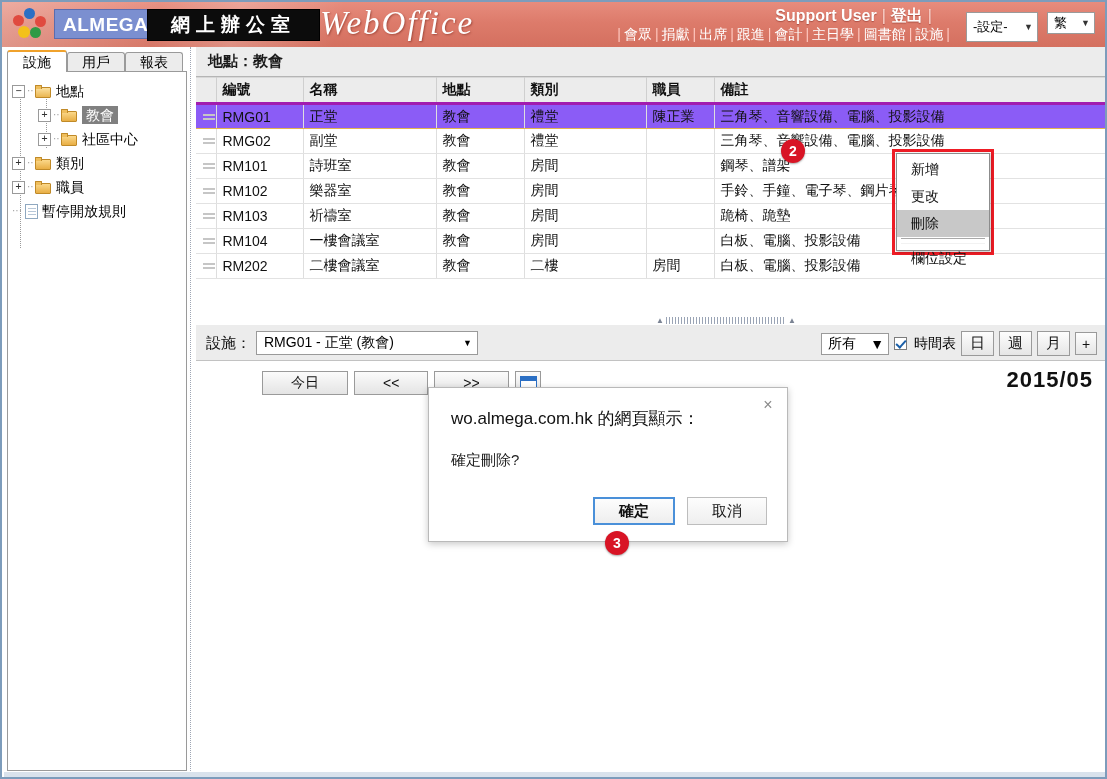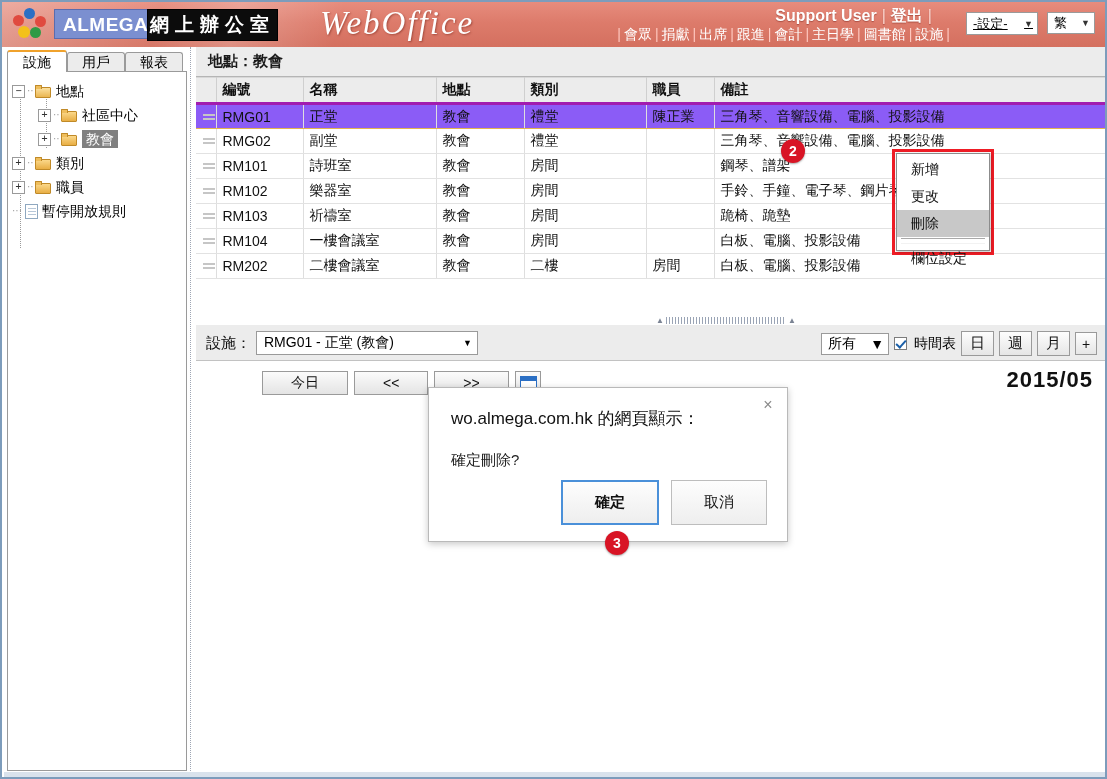--- a/index.html
+++ b/index.html
@@ -22,37 +22,37 @@
   .logo-mark i{position:absolute;display:block;border-radius:50%;}
   .logo-mark i.b1{left:12px;top:0;width:11px;height:11px;background:#2b6fc4;}
   .logo-mark i.b2{left:1px;top:7px;width:11px;height:11px;background:#e04a3f;}
   .logo-mark i.b3{left:23px;top:8px;width:11px;height:11px;background:#e04a3f;}
   .logo-mark i.b4{left:6px;top:18px;width:12px;height:12px;background:#f3c11b;}
   .logo-mark i.b5{left:18px;top:19px;width:11px;height:11px;background:#2f9a45;}
   .brand-almega{position:absolute;left:52px;top:7px;height:30px;line-height:30px;
     padding:0 8px;background:#7b8fd0;color:#fff;font-weight:bold;font-size:19px;
     letter-spacing:.5px;border:1px solid #5a6cae;box-sizing:border-box;}
   .brand-cn{position:absolute;left:145px;top:7px;height:32px;line-height:30px;
-    padding:0 2px;background:#0c0c0c;color:#fff;font-weight:bold;font-size:19px;
+    padding:0 23px;background:#0c0c0c;color:#fff;font-weight:bold;font-size:19px;
     letter-spacing:6px;box-sizing:border-box;border:1px solid #000;}
   .brand-wo{position:absolute;left:318px;top:3px;font-family:Liberation Serif, serif;
     font-style:italic;font-size:33px;color:#fff;letter-spacing:2px;
     text-shadow:1px 1px 2px rgba(120,40,30,.55);}
   .hdr-user{position:absolute;right:168px;top:4px;color:#fff;font-weight:bold;font-size:16px;
     text-shadow:0 1px 1px rgba(140,50,40,.6);white-space:nowrap;}
   .hdr-user .sep{font-weight:normal;color:#ffd9d2;margin:0 5px;}
   .hdr-user a{color:#fff;text-decoration:none;}
   .hdr-nav{position:absolute;right:152px;top:24px;color:#ffe3dd;font-size:14px;white-space:nowrap;}
   .hdr-nav span.sep{color:#ffc8bf;margin:0 3px;}
   .hdr-nav a{color:#fff;text-decoration:none;}
   .sel-box{position:absolute;box-sizing:border-box;background:#fff;border:1px solid #9a9a9a;
     display:flex;align-items:center;justify-content:space-between;padding:0 4px 0 6px;
     font-size:13px;color:#000;}
   .sel-box .arw{font-size:9px;color:#333;margin-left:6px;}
-  #settings-select{right:67px;top:10px;width:72px;height:23px;text-decoration:underline;}
+  #settings-select{right:67px;top:10px;width:72px;height:30px;}
   #lang-select{right:10px;top:10px;width:48px;height:22px;}
 
   
   .left-pane{position:absolute;left:2px;top:45px;width:186px;height:730px;background:#fff;}
   .tabs{position:absolute;left:3px;top:3px;width:180px;height:22px;}
   .tab{position:absolute;top:2px;height:20px;line-height:19px;box-sizing:border-box;
     text-align:center;font-size:14px;background:#ececec;border:1px solid #9a9a9a;
     border-bottom:none;border-radius:3px 3px 0 0;color:#000;}
   .tab.active{top:0;height:22px;line-height:21px;background:#fff;border-top:2px solid #f0a22c;
     font-weight:normal;z-index:3;}
@@ -171,21 +171,21 @@
     letter-spacing:1px;}
 
   
   .modal{position:absolute;left:232px;top:26px;width:360px;height:155px;background:#fff;
     border:1px solid #b9b9b9;box-shadow:0 2px 7px rgba(0,0,0,.22);box-sizing:border-box;z-index:50;}
   .modal-title{position:absolute;left:22px;top:19px;font-size:17px;color:#111;white-space:nowrap;}
   .modal-close{position:absolute;right:10px;top:8px;width:18px;height:18px;line-height:17px;
     text-align:center;color:#8b8b8b;font-size:16px;}
   .modal-msg{position:absolute;left:22px;top:63px;font-size:15px;color:#222;}
   .modal-btns{position:absolute;right:20px;bottom:16px;display:flex;gap:12px;}
-  .mbtn{min-width:62px;height:45px;padding:0 32px;background:linear-gradient(180deg,#fdfdfd,#eeeeee);
+  .mbtn{min-width:62px;height:28px;padding:0 24px;background:linear-gradient(180deg,#fdfdfd,#eeeeee);
     border:1px solid #bdbdbd;box-sizing:border-box;font-size:15px;display:flex;align-items:center;
     justify-content:center;color:#111;text-align:center;}
   .mbtn.primary{border:2px solid #4a90d9;font-weight:bold;}
 
   
   .bottom-bar{position:absolute;left:2px;bottom:0;width:1103px;height:5px;background:#d9e2ec;}
 </style>
 </head>
 <body>
 
@@ -231,25 +231,25 @@
 
     <div class="tree-box">
       <div class="vline" style="left:12px;top:24px;height:152px;"></div>
       <div class="vline" style="left:38px;top:24px;height:52px;"></div>
 
       <div class="tnode">
         <span class="exp">−</span><span class="dots">··</span><span class="folder open"></span><span class="tlabel">地點</span>
       </div>
 
       <div class="tnode" style="padding-left:26px;">
+        <span class="exp">+</span><span class="dots">··</span><span class="folder"></span><span class="tlabel sel">教會</span>
+      </div>
+
+      <div class="tnode" style="padding-left:26px;">
         <span class="exp">+</span><span class="dots">··</span><span class="folder"></span><span class="tlabel">社區中心</span>
-      </div>
-
-      <div class="tnode" style="padding-left:26px;">
-        <span class="exp">+</span><span class="dots">··</span><span class="folder"></span><span class="tlabel sel">教會</span>
       </div>
 
       <div class="tnode">
         <span class="exp">+</span><span class="dots">··</span><span class="folder"></span><span class="tlabel">類別</span>
       </div>
 
       <div class="tnode">
         <span class="exp">+</span><span class="dots">··</span><span class="folder"></span><span class="tlabel">職員</span>
       </div>
 

